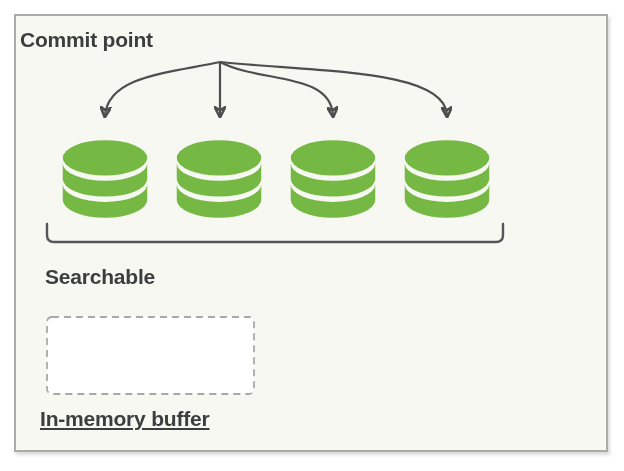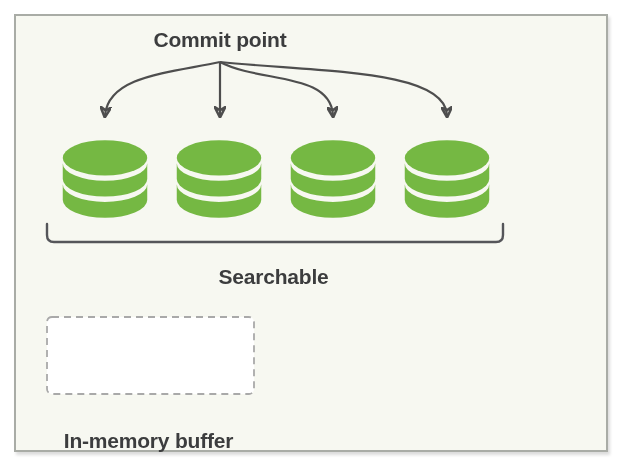--- a/index.html
+++ b/index.html
@@ -33,26 +33,26 @@
     background: var(--panel-bg);
     border: 2px solid var(--panel-border);
     box-shadow: 2px 3px 3px rgba(0,0,0,0.14);
   }
   .label {
     position: absolute;
     color: var(--text-color);
     font-weight: bold;
     font-size: 21px;
     line-height: 1.1;
-    text-align: center;
+    text-align: left;
     letter-spacing: -0.2px;
   }
   .commit-label { left: 4px; top: 12px; width: 400px; }
   .searchable-label { left: 29px; top: 233px; width: 457px; margin-top: 16px; }
-  .buffer-label { left: 24px; top: 413px; width: 217px; }
+  .buffer-label { left: 24px; top: 391px; width: 217px; text-decoration: underline; }
 
   .arrows-svg {
     position: absolute;
     left: 0; top: 0;
     width: 594px; height: 140px;
     color: var(--arrow-color);
   }
   .arrows-svg path { stroke: currentColor; stroke-width: 2.2; fill: none; }
   .arrowhead { fill: var(--arrow-color); stroke: none; }
 

